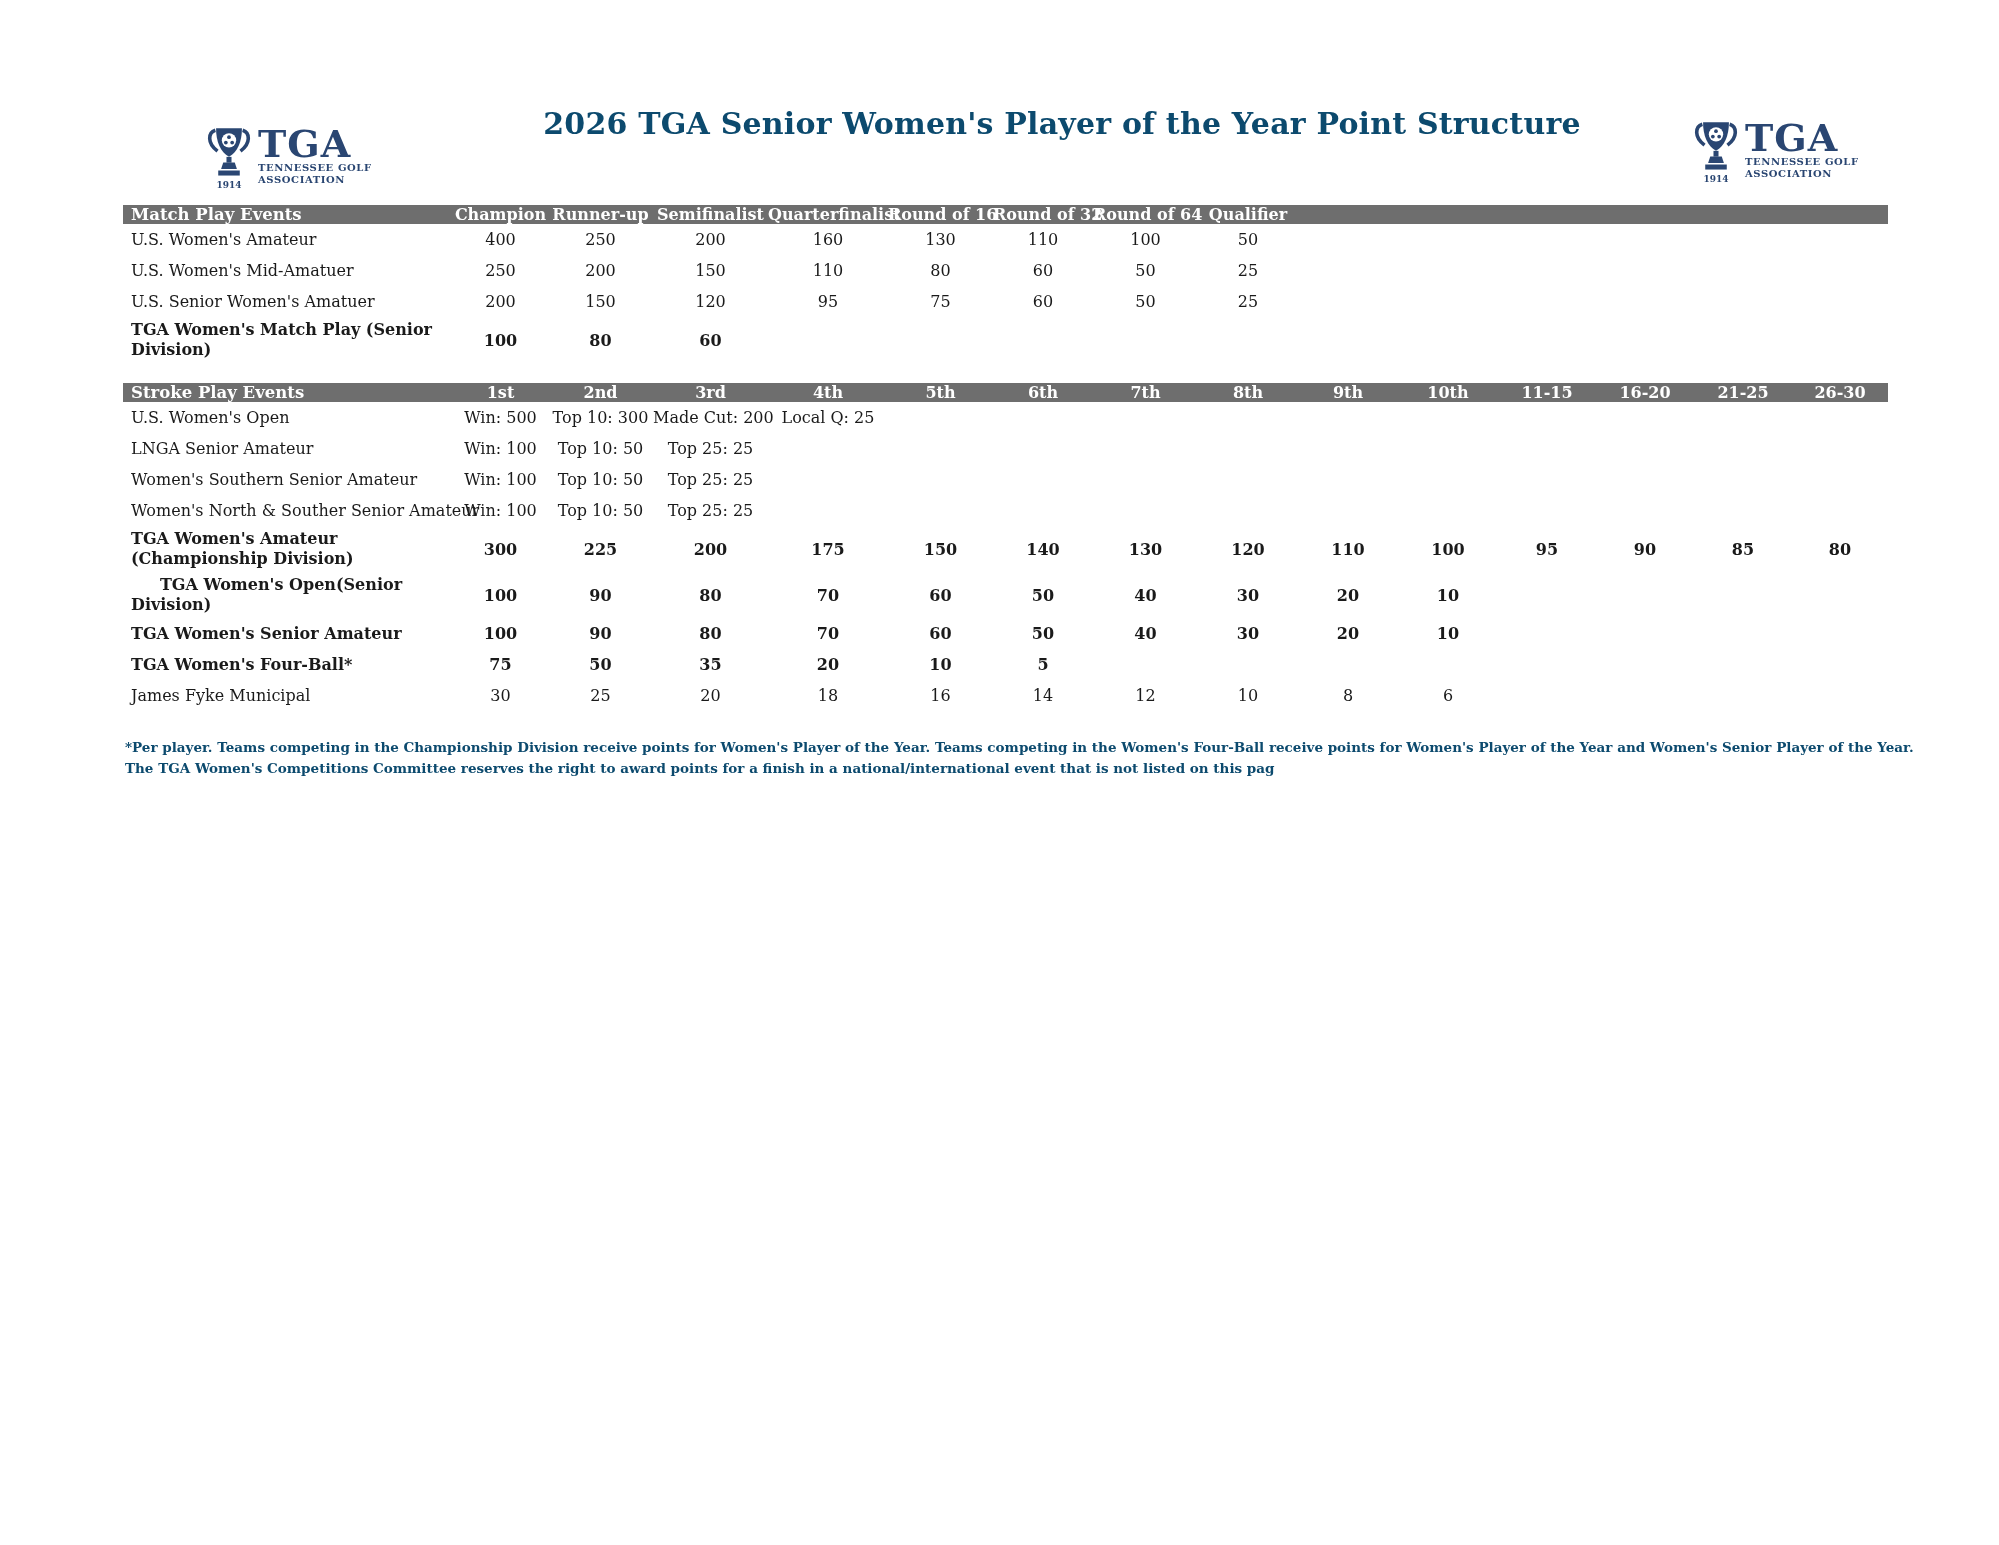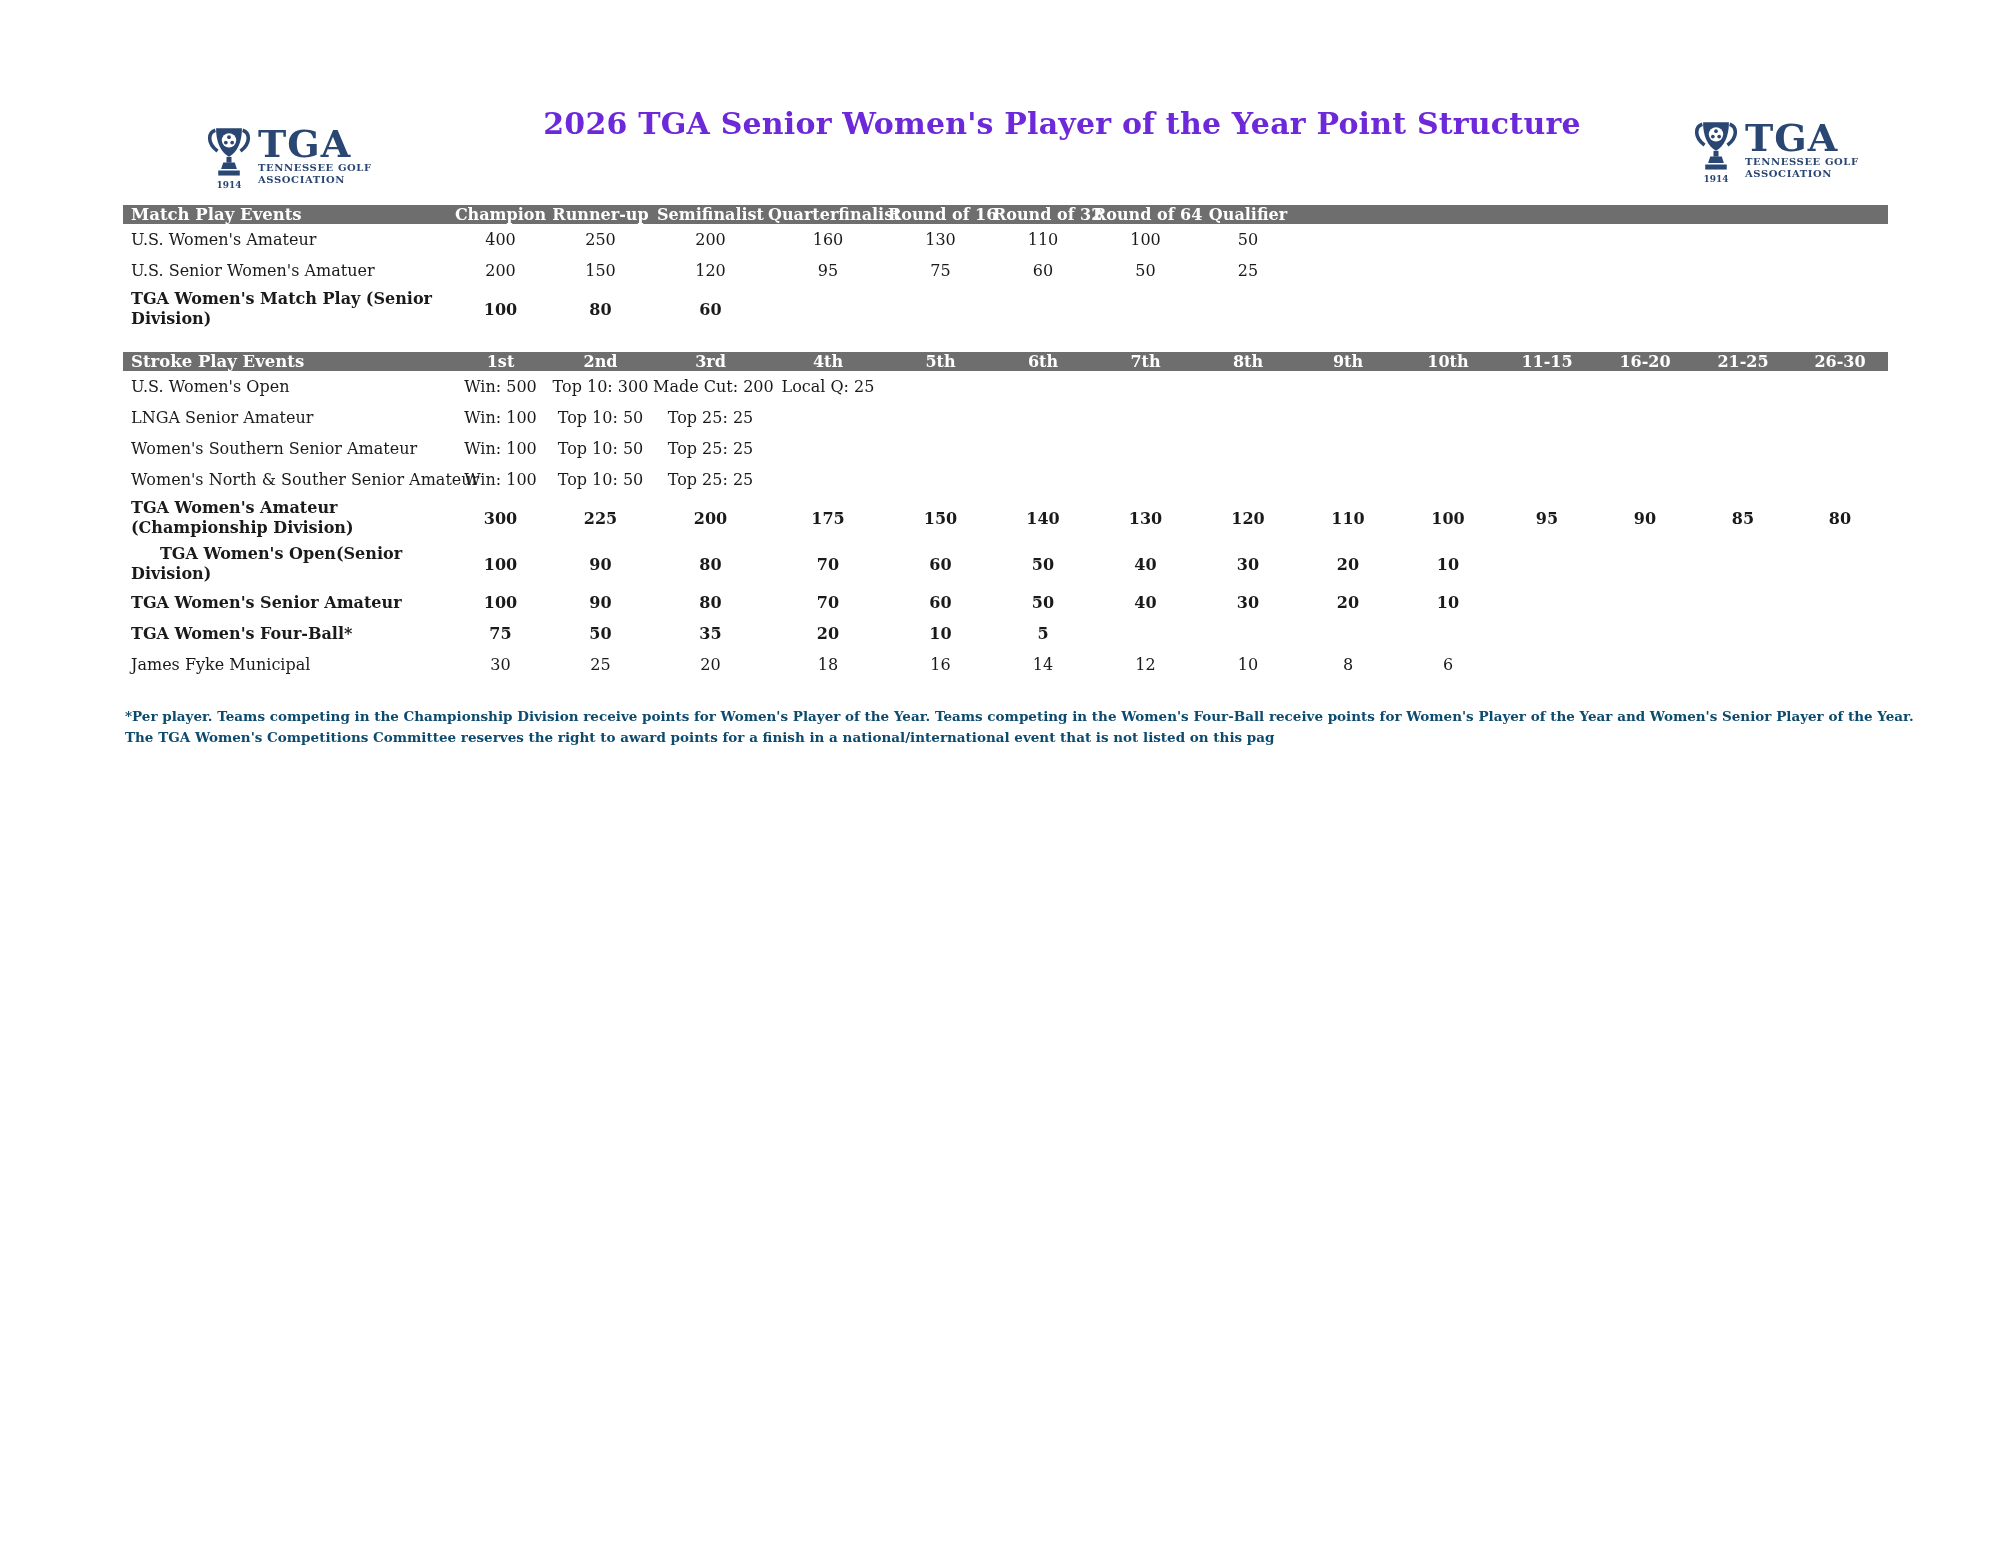--- a/index.html
+++ b/index.html
@@ -4,21 +4,21 @@
 <style>
   html,body{margin:0;padding:0;background:#ffffff;}
   body{
     width:1999px;height:1545px;position:relative;
     font-family:"DejaVu Serif","Liberation Serif",serif;
     color:#1a1a1a;overflow:hidden;
   }
   .header{position:relative;height:205px;}
   .page-title{
     position:absolute;left:125px;right:0;top:106px;
-    text-align:center;font-size:30px;font-weight:bold;color:#6d28d9;
+    text-align:center;font-size:30px;font-weight:bold;color:#0c4a6e;
     letter-spacing:0.2px;white-space:nowrap;
   }
   .tga-logo{position:absolute;display:flex;align-items:flex-start;}
   .logo-left{left:203px;top:126px;}
   .logo-right{left:1690px;top:120px;}
   .trophy-wrap{display:flex;flex-direction:column;align-items:center;width:52px;}
   .logo-year{font-size:9px;font-weight:bold;color:#2A4672;line-height:1;margin-top:-1px;}
   .logo-text{display:flex;flex-direction:column;color:#2A4672;margin-left:3px;}
   .logo-acronym{font-size:38px;font-weight:bold;line-height:0.95;letter-spacing:1px;}
   .logo-org{font-size:10px;font-weight:bold;letter-spacing:0.6px;line-height:1.2;white-space:nowrap;}
@@ -152,20 +152,37 @@
         <td>100</td>
         <td>50</td>
         <td></td>
         <td></td>
         <td></td>
         <td></td>
         <td></td>
         <td></td>
       </tr>
       <tr>
+        <td class="event">U.S. Women's Mid-Amatuer</td>
+        <td>250</td>
+        <td>200</td>
+        <td>150</td>
+        <td>110</td>
+        <td>80</td>
+        <td>60</td>
+        <td>50</td>
+        <td>25</td>
+        <td></td>
+        <td></td>
+        <td></td>
+        <td></td>
+        <td></td>
+        <td></td>
+      </tr>
+      <tr>
         <td class="event">U.S. Senior Women's Amatuer</td>
         <td>200</td>
         <td>150</td>
         <td>120</td>
         <td>95</td>
         <td>75</td>
         <td>60</td>
         <td>50</td>
         <td>25</td>
         <td></td>

